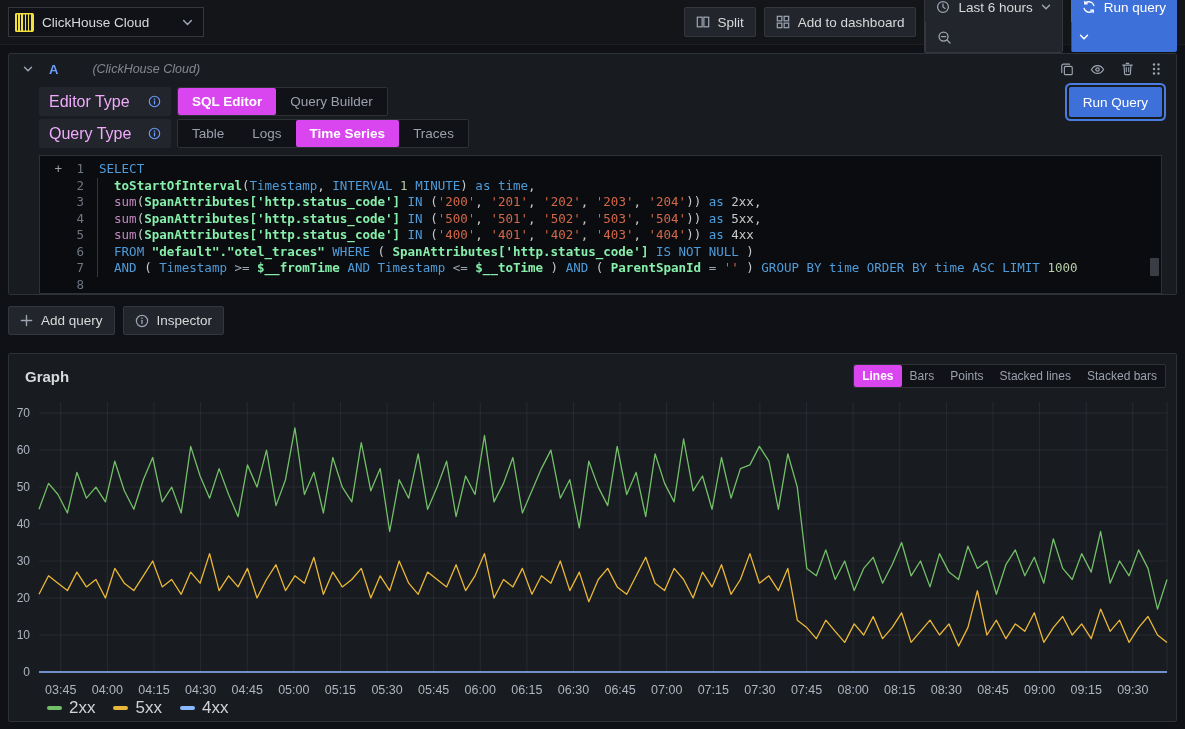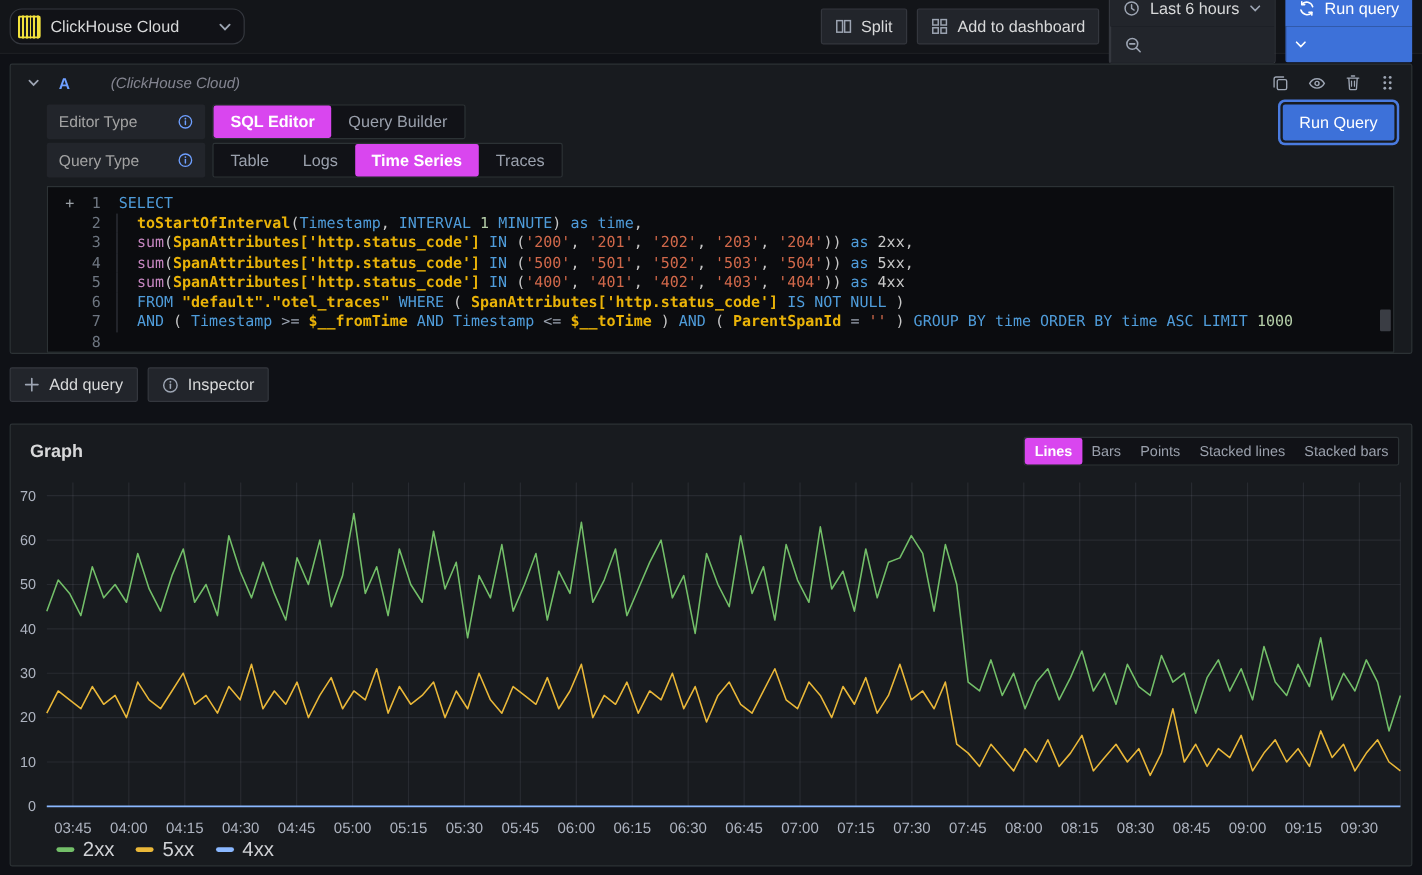--- a/index.html
+++ b/index.html
@@ -1,20 +1,20 @@
 <!DOCTYPE html>
 <html><head>
 <meta charset="utf-8">
 <style>
   * { margin:0; padding:0; box-sizing:border-box; }
   html,body { width:1185px; height:729px; background:#0f1116; font-family:"Liberation Sans",sans-serif; color:#ccccdc; overflow:hidden; }
 
   
   .topbar { height:45px; display:flex; align-items:center; justify-content:space-between; padding:0 8px; background:#131519; border-bottom:1px solid #1c1e22; }
-  .ds-picker { width:196px; height:30px; display:flex; align-items:center; gap:8px; padding:0 10px 0 6px; background:#111217; border:1px solid #34373e; border-radius:10px; cursor:pointer;justify-content:space-between; }
+  .ds-picker { width:196px; height:30px; display:flex; align-items:center; gap:8px; padding:0 10px 0 6px; background:#111217; border:1px solid #34373e; border-radius:0; cursor:pointer;justify-content:space-between; }
   .ch-logo { width:19px; height:19px; border-radius:2px; background:repeating-linear-gradient(90deg,#f2e13c 0 1.6px,#16181d 1.6px 3.2px); box-shadow:inset 0 0 0 1.5px #f2e13c; flex:0 0 auto; }
   .ds-label { flex:1; font-size:13.5px; color:#d8d9da; }
   .topbar-right { display:flex; gap:8px; align-items:center; }
   .btn { height:30px; display:flex; align-items:center; gap:8px; padding:0 11px; background:#22252b; border:1px solid #34373e; border-radius:2px; color:#d8d9da; font-size:13.5px; font-weight:500; cursor:pointer; font-family:inherit; }
   .btn svg, .ds-picker svg { color:#9da5b3; }
   .btn-group { display:flex; border:1px solid #34373e; border-radius:2px; overflow:hidden;flex-direction:column; }
   .btn-group .btn { border:none; border-radius:0; }
   .btn-group .btn + .btn { border-left:1px solid #34373e; }
   .btn-group.primary { border:none; }
   .btn-group.primary .btn { background:#3d71d9; color:#fff; }
@@ -27,35 +27,35 @@
 
   .q-header { height:30px; display:flex; align-items:center; padding:0 14px; }
   .q-header .caret { color:#9da5b3; margin-right:16px; cursor:pointer; display:flex; }
   .ref-id { color:#6e9fff; font-weight:700; font-size:13px; margin-right:34px; }
   .ds-hint { font-style:italic; font-size:12.5px; color:rgba(204,204,220,.6); }
   .q-header .spacer { flex:1; }
   .q-icons { display:flex; gap:16px; color:#9da5b3; }
   .q-icons span { display:flex; cursor:pointer; }
 
   .row { display:flex; gap:6px; margin:3px 14px 0 30px; height:29px; }
-  .inline-label { width:132px; background:#22252b; border-radius:2px; display:flex; align-items:center; justify-content:space-between; padding:0 10px; color:#a3a3a3; font-size:13px; font-weight:500; }
+  .inline-label { width:132px; background:#22252b; border-radius:2px; display:flex; align-items:center; justify-content:space-between; padding:0 10px; color:#f0abfc; font-size:16px; font-weight:500; }
   .inline-label svg { color:#6e9fff; }
   .radio-group { display:flex; background:#111217; border:1px solid #2c3235; border-radius:2px; align-items:stretch; }
   .radio-opt { display:flex; align-items:center; padding:0 14px; font-size:13.5px; color:#9aa0ac; cursor:pointer; border-radius:2px; }
   .radio-opt.active { background:#d946ef; color:#ffffff; font-weight:700; }
   .run-query-editor { position:absolute; right:14px; top:33px; height:30px; padding:0 14px; background:#3d71d9; color:#fff; border:none; border-radius:2px; font-size:13.5px; font-weight:500; font-family:inherit; cursor:pointer; box-shadow:0 0 0 2px #181b1f,0 0 0 4px #4a7be0; }
 
   
   .sql-editor { margin:7px 14px 0 30px; height:139px; background:#0b0c0f; border:1px solid #2c3235; padding-top:5px; font-family:"DejaVu Sans Mono",monospace; font-size:12.5px; line-height:16.5px; position:relative; overflow:hidden; }
   .code-line { display:flex; height:16.5px; white-space:pre; }
   .g-plus { width:22px; text-align:right; color:#9aa0a6; }
   .g-num { width:22px; text-align:right; color:#6e7681; margin-right:13px; }
   .code { position:relative; padding-left:2px; }
   .code.ind::before { content:""; position:absolute; left:0; top:0; bottom:0; width:1px; background:#33363e; }
-  .tk-kw { color:#4f9cda; } .tk-id { color:#eab308; font-weight:700; }
+  .tk-kw { color:#4f9cda; } .tk-id { color:#86efac; font-weight:700; }
   .tk-str { color:#d1684a; } .tk-num { color:#b5cea8; }
   .tk-fn { color:#c586c0; } .tk-op { color:#9ba3b0; } .tk-pl { color:#c8c8c8; }
   .scroll-mark { position:absolute; right:2px; top:102px; width:9px; height:18px; background:#3a3d44; border-radius:1px; }
 
   
   .actions { display:flex; gap:8px; margin:11px 8px 0; }
   .actions .btn { height:29px; }
 
   
   .graph-panel { margin-top:18px; height:369px; }

